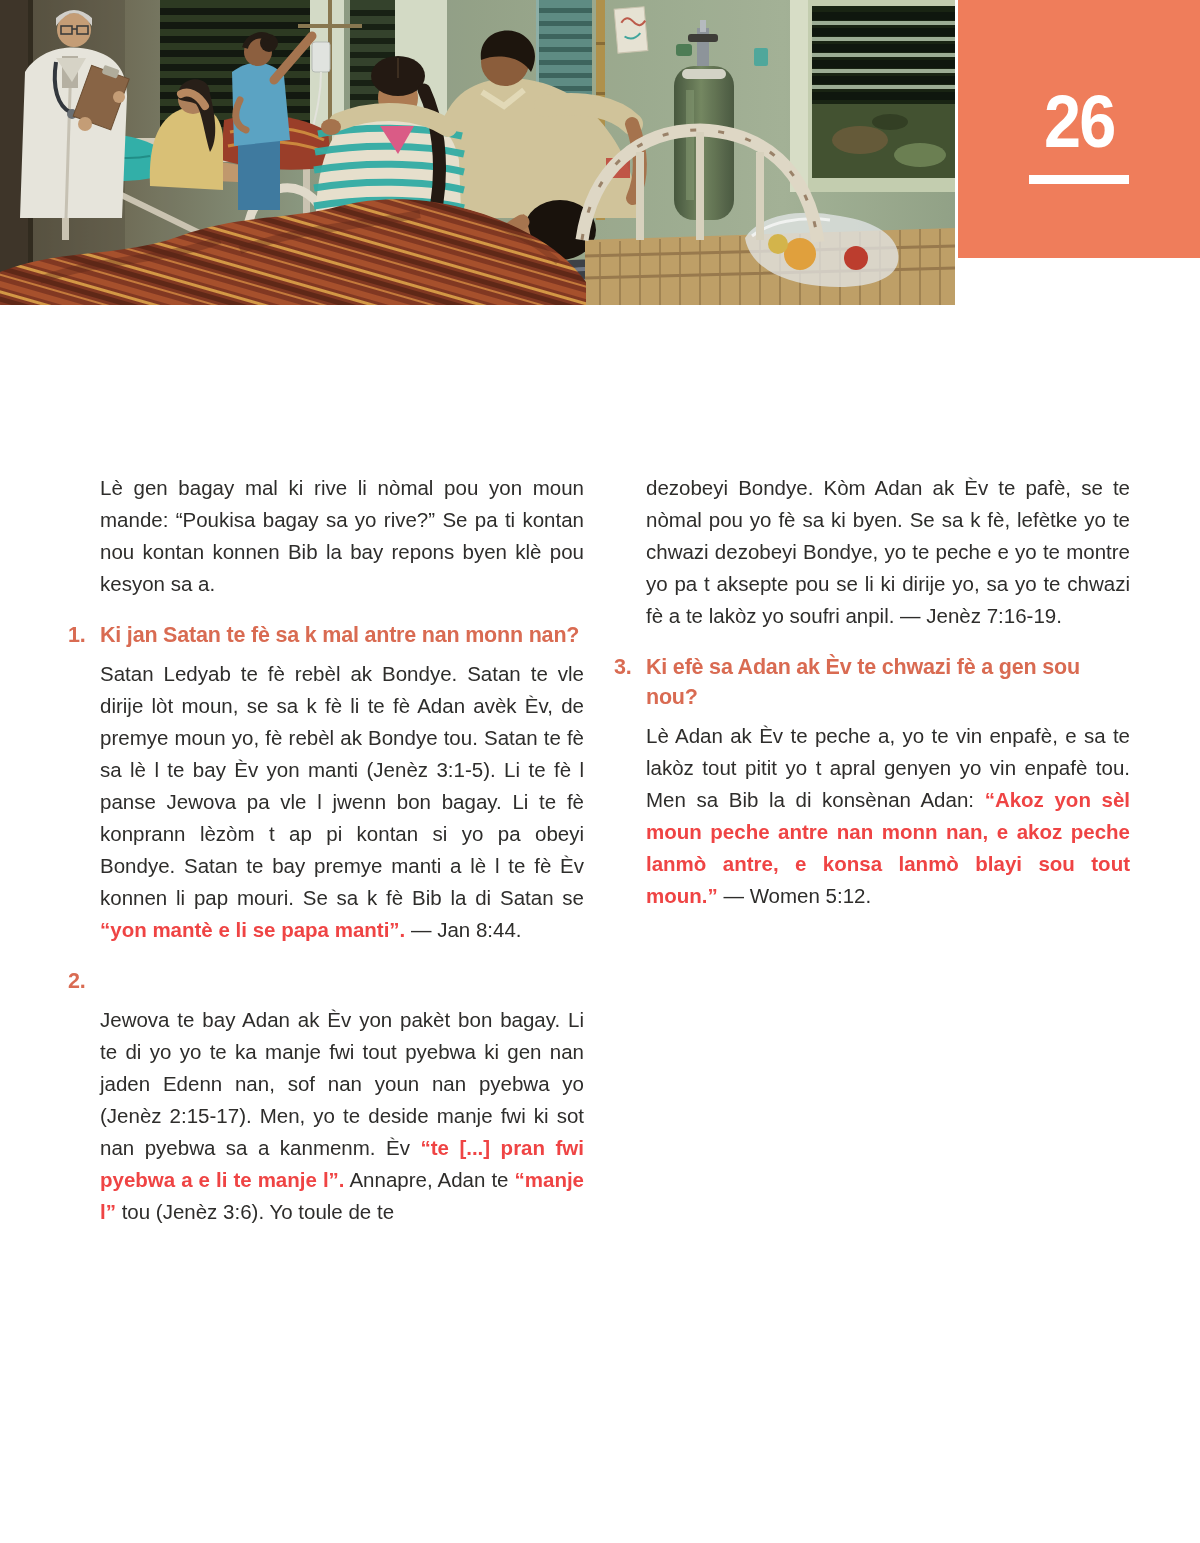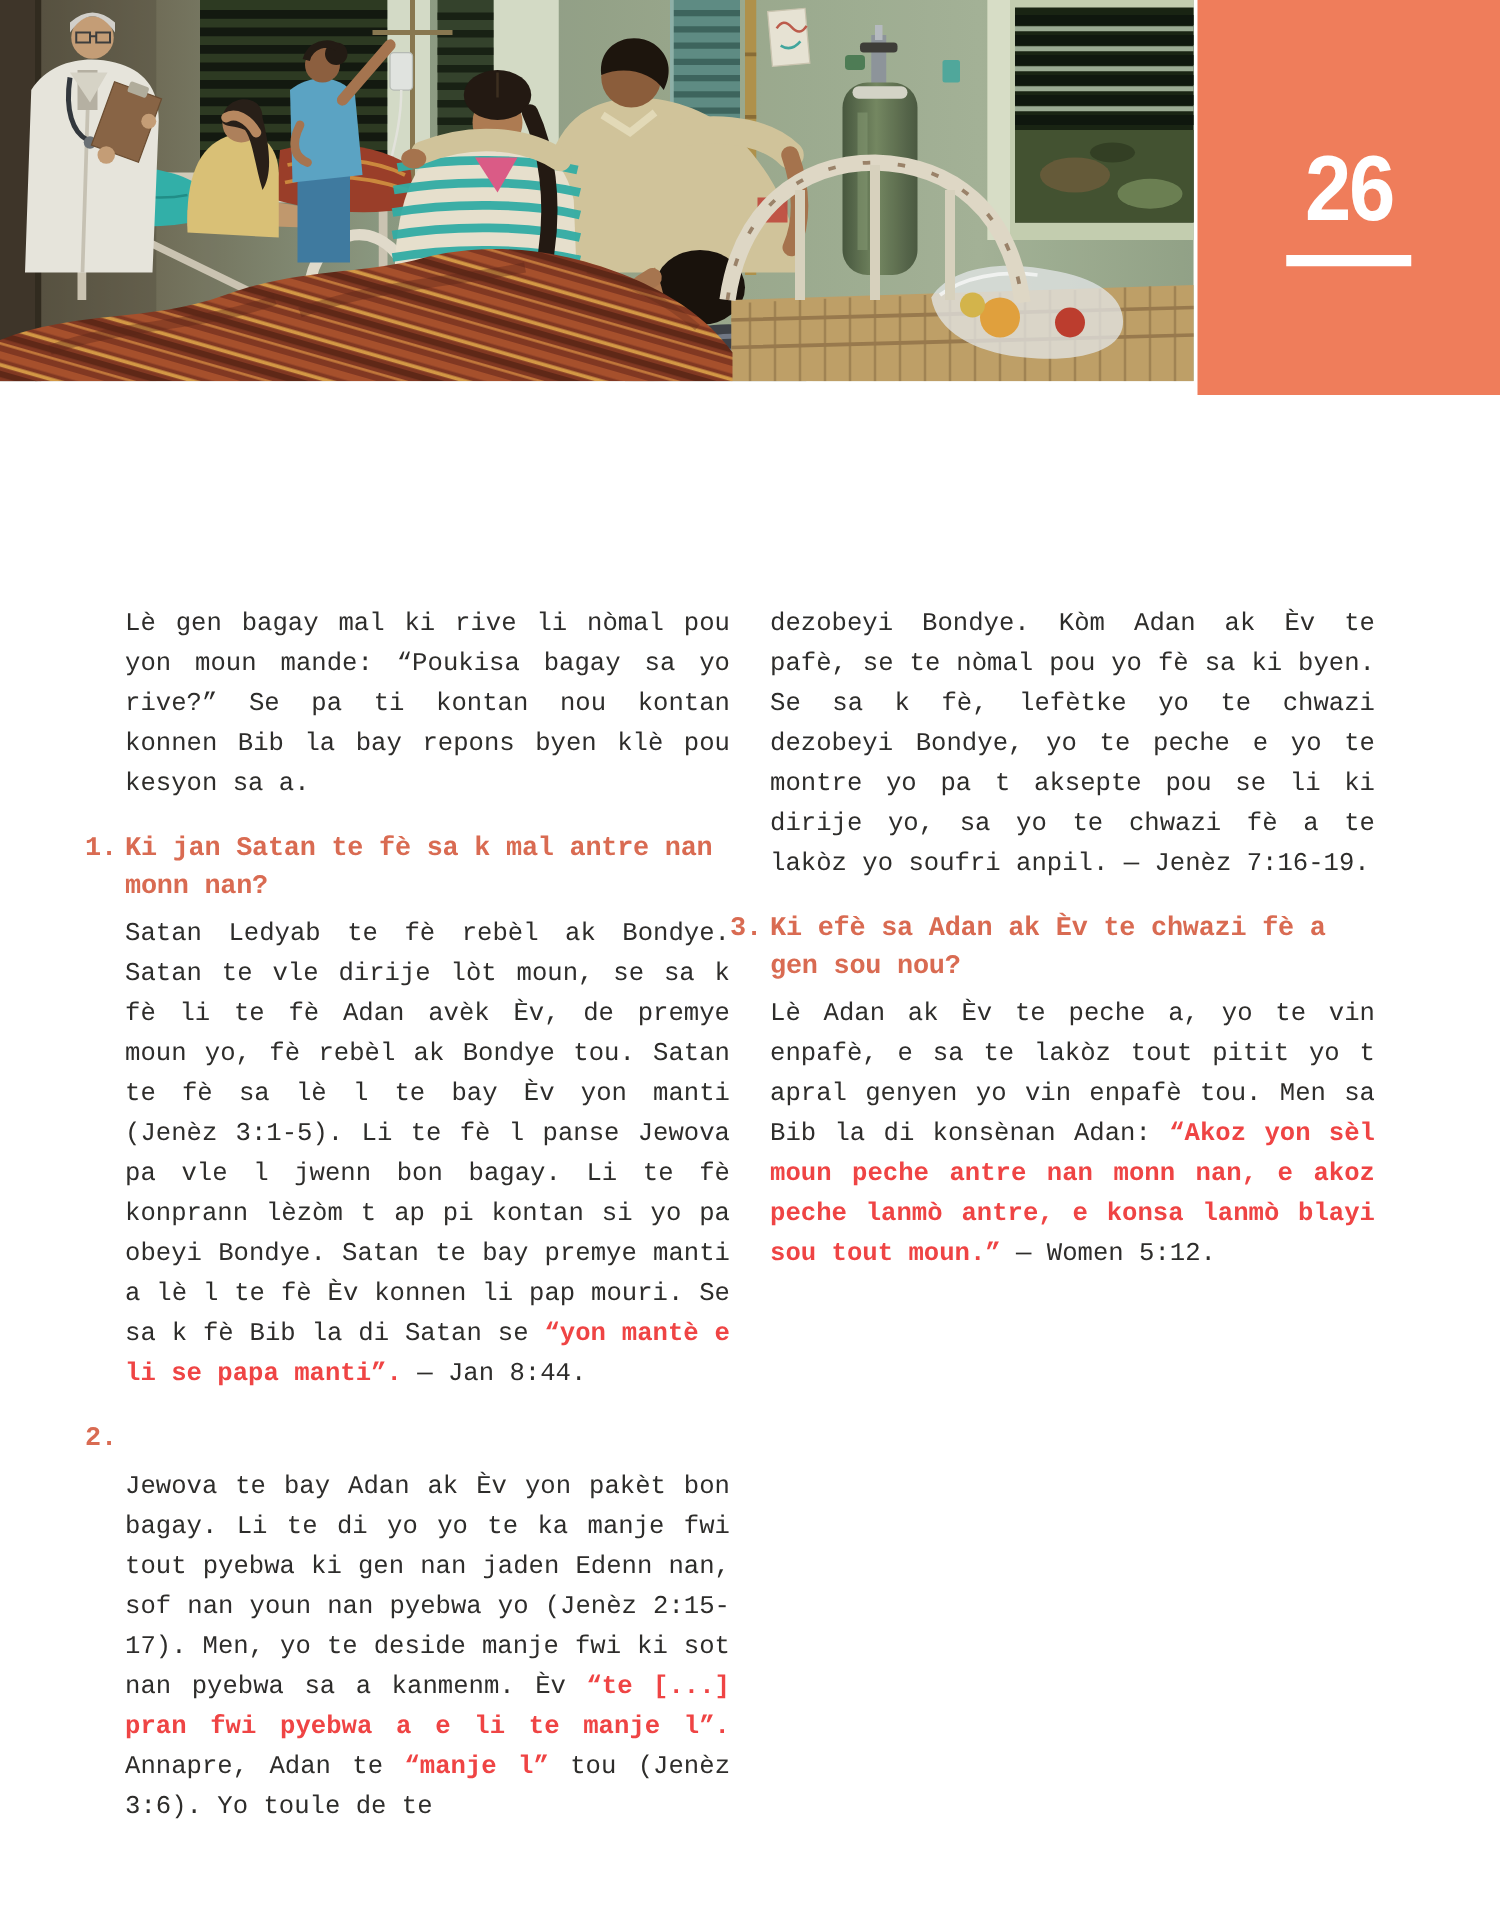--- a/index.html
+++ b/index.html
@@ -7,42 +7,42 @@
     position:relative; width:1200px; height:1543px; margin:0 auto;
     background:#ffffff; overflow:hidden;
     font-family:"Liberation Sans", sans-serif;
     -webkit-font-smoothing:antialiased;
   }
   
   .hero { position:absolute; left:0; top:0; width:1200px; height:305px; }
   .photo { position:absolute; left:0; top:0; width:955px; height:305px; overflow:hidden; }
   .photo svg { display:block; }
   .chapter-box {
-    position:absolute; left:958px; top:0; width:242px; height:316px;
+    position:absolute; left:958px; top:0; width:242px; height:258px;
     background:var(--accent,#EF7D5B);
     display:flex; flex-direction:column; align-items:center; justify-content:center;
   }
   .chapter-num {
     color:#fff; font-size:74px; font-weight:700; line-height:1;
     transform:scaleX(.9); letter-spacing:-2px; margin-top:10px;
   }
   .chapter-rule { width:100px; height:9px; background:#fff; margin-top:16px; }
   
   .title {
     position:absolute; left:72px; top:350px; margin:0;
     font-size:47px; line-height:57px; font-weight:700; color:#1d1d1b;
   }
   .title-inner {
     display:inline-block; transform:scaleX(.84); transform-origin:0 0;
     letter-spacing:-.5px; white-space:nowrap;
   }
   
   .columns {
-    position:absolute; left:68px; top:484px; width:1062px;
-    display:flex; font-family:Liberation Mono, monospace;
+    position:absolute; left:68px; top:472px; width:1062px;
+    display:flex; gap:30px;
   }
   .col { width:516px; }
   .intro, .par {
     font-size:20.5px; line-height:32px; color:#2e2d2b;
     text-align:justify; text-justify:inter-word; margin:0 0 14px 32px;
   }
   .q {
     display:flex; margin:20px 0 8px 0;
     font-size:21.5px; line-height:30px; font-weight:700;
     color:var(--question,#D96B52); letter-spacing:-.2px;

